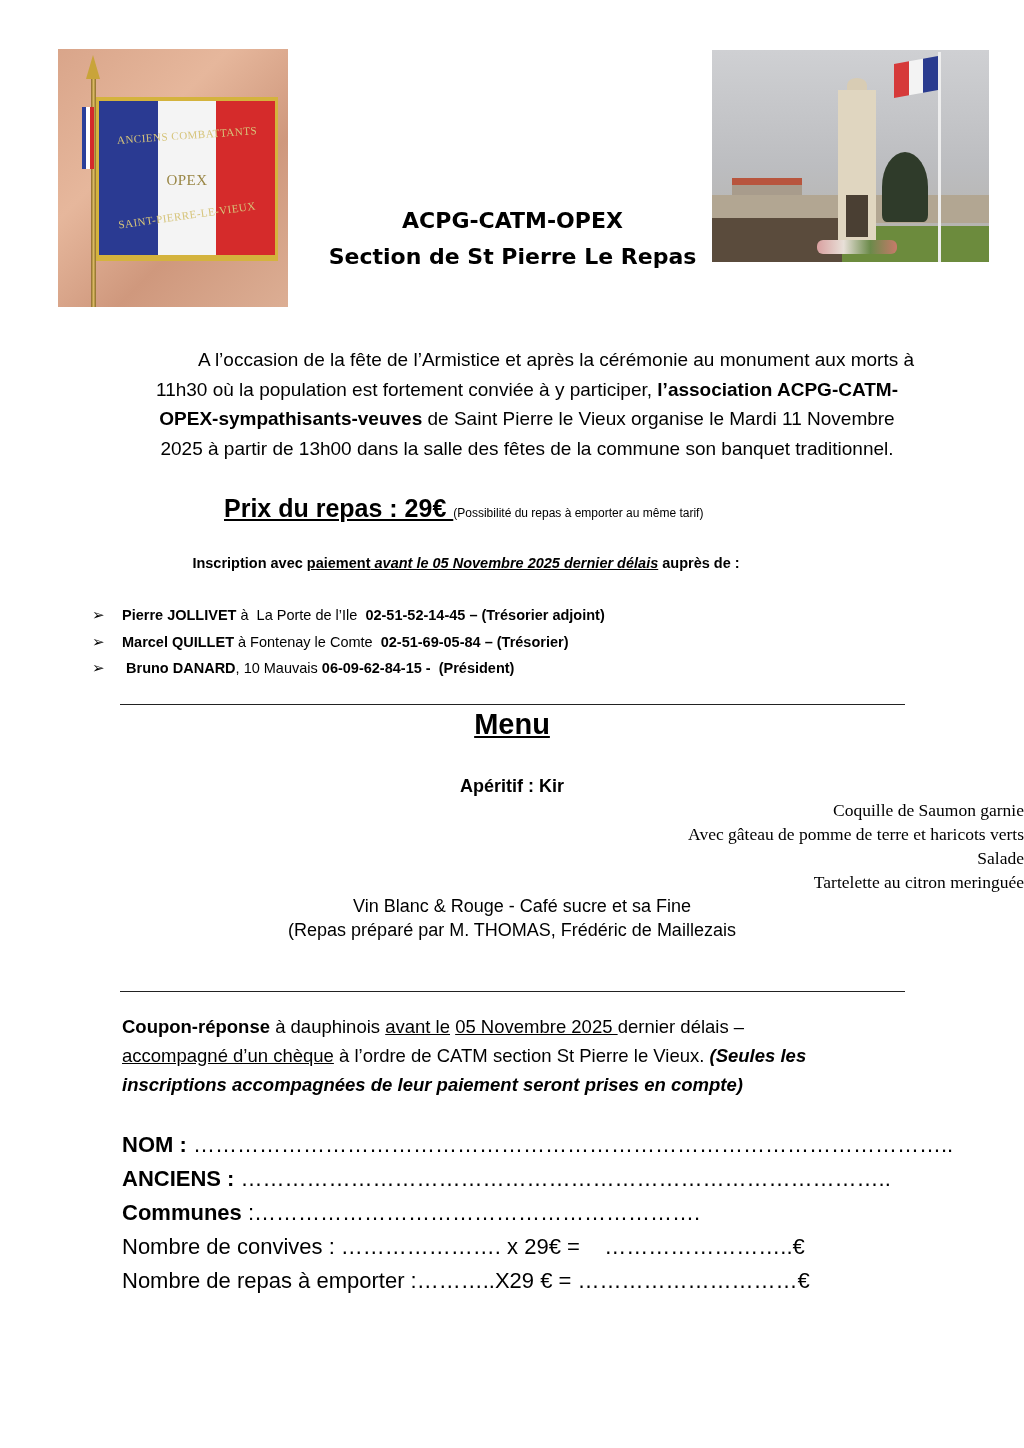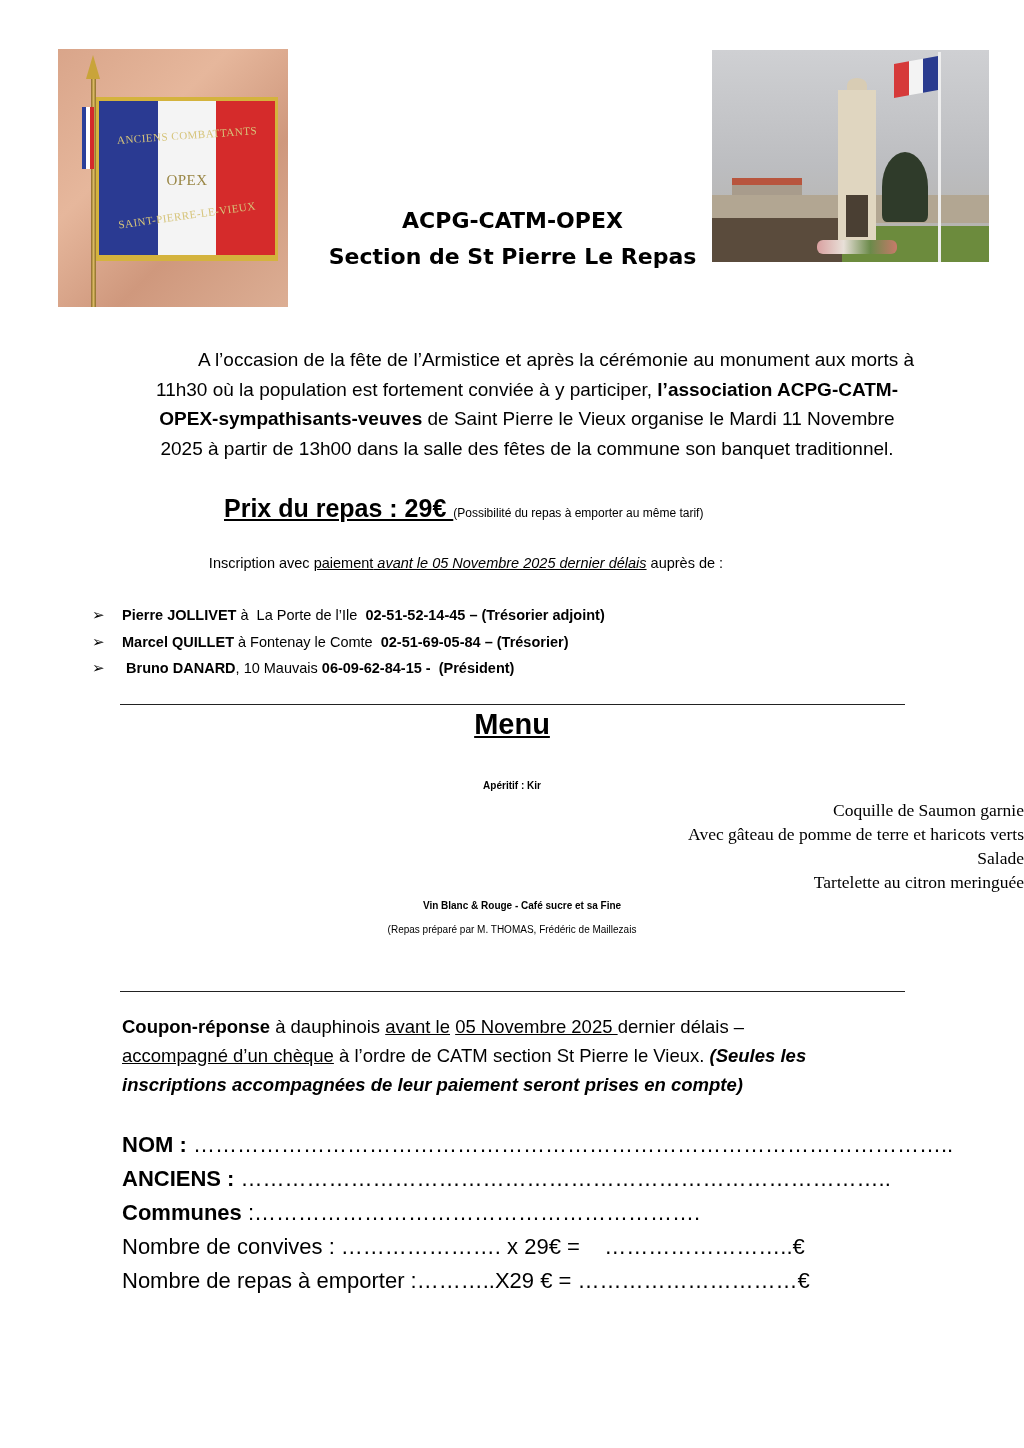--- a/index.html
+++ b/index.html
@@ -41,35 +41,35 @@
 
     
     .intro { left: 137px; top: 345px; width: 780px; font-family: "Liberation Sans", sans-serif; font-size: 19px; line-height: 29.5px; text-align: center; }
     .intro .indent { display: inline-block; width: 58px; }
     b { font-weight: bold; }
 
     .price-line { left: 224px; top: 494px; width: 700px; white-space: nowrap; }
     .price-main { font-size: 25px; font-weight: bold; text-decoration: underline; }
     .price-note { font-size: 12px; text-align: center; }
 
-    .inscription { left: 0; top: 555px; width: 932px; text-align: center; font-size: 14.5px; font-weight: normal; }
+    .inscription { left: 0; top: 555px; width: 932px; text-align: center; font-size: 14.5px; font-weight: bold; }
     .u { text-decoration: underline; }
     .i { font-style: italic; }
 
     .contacts { left: 92px; top: 602px; width: 760px; font-size: 14.5px; line-height: 26.5px; }
     .contact-row { display: flex; align-items: center; white-space: pre; }
     .arrow { display: inline-block; width: 30px; font-size: 15px; }
 
     .hr1 { left: 120px; top: 704px; width: 785px; height: 0; border-top: 1.5px solid #222; }
     .hr2 { left: 120px; top: 991px; width: 785px; height: 0; border-top: 1.5px solid #222; }
 
     .menu-title { left: 0; top: 708px; width: 1024px; text-align: center; font-size: 29px; font-weight: bold; text-decoration: underline; }
     .menu-list { left: 0; top: 774px; width: 1024px; text-align: center; }
     .menu-item { height: 24px; line-height: 24px; }
-    .menu-item.sans { font-family: "Liberation Sans", sans-serif; font-size: 10px; }
+    .menu-item.sans { font-family: "Liberation Sans", sans-serif; font-size: 18px; }
     .menu-item.serif { font-family: "Liberation Serif", serif; font-size: 17.5px; text-align: right; }
 
     .coupon { left: 122px; top: 1012px; width: 790px; font-size: 18.5px; line-height: 29px; }
     .form { left: 122px; top: 1128px; width: 800px; font-size: 22px; line-height: 34px; }
     .form-row { white-space: pre; }
   </style>
 </head>
 <body>
 
 <div class="abs flag-photo">
@@ -135,21 +135,21 @@
 
 <div class="abs hr1"></div>
 
 <div class="abs menu-title">Menu</div>
 <div class="abs menu-list">
   <div class="menu-item sans" style="font-weight:bold;">Apéritif : Kir</div>
   <div class="menu-item serif">Coquille de Saumon garnie</div>
   <div class="menu-item serif">Avec gâteau de pomme de terre et haricots verts</div>
   <div class="menu-item serif">Salade</div>
   <div class="menu-item serif">Tartelette au citron meringuée</div>
-  <div class="menu-item sans" style="font-weight:bold;margin-left:20px;">Vin Blanc &amp; Rouge  -  Café sucre et sa Fine</div>
+  <div class="menu-item sans" style="font-weight:normal;margin-left:20px;">Vin Blanc &amp; Rouge  -  Café sucre et sa Fine</div>
   <div class="menu-item sans">(Repas préparé par M. THOMAS, Frédéric de Maillezais</div>
 </div>
 
 <div class="abs hr2"></div>
 
 <div class="abs coupon">
   <b>Coupon-réponse</b><span>  à dauphinois </span><span class="u">avant le</span><span> </span><span class="u">05 Novembre 2025 </span><span>dernier délais –</span><br><span class="u">accompagné d’un chèque</span><span>  à l’ordre de CATM section St Pierre le Vieux. </span><b class="i">(Seules les inscriptions accompagnées de leur  paiement seront prises en compte)</b>
 </div>
 
 <div class="abs form">

